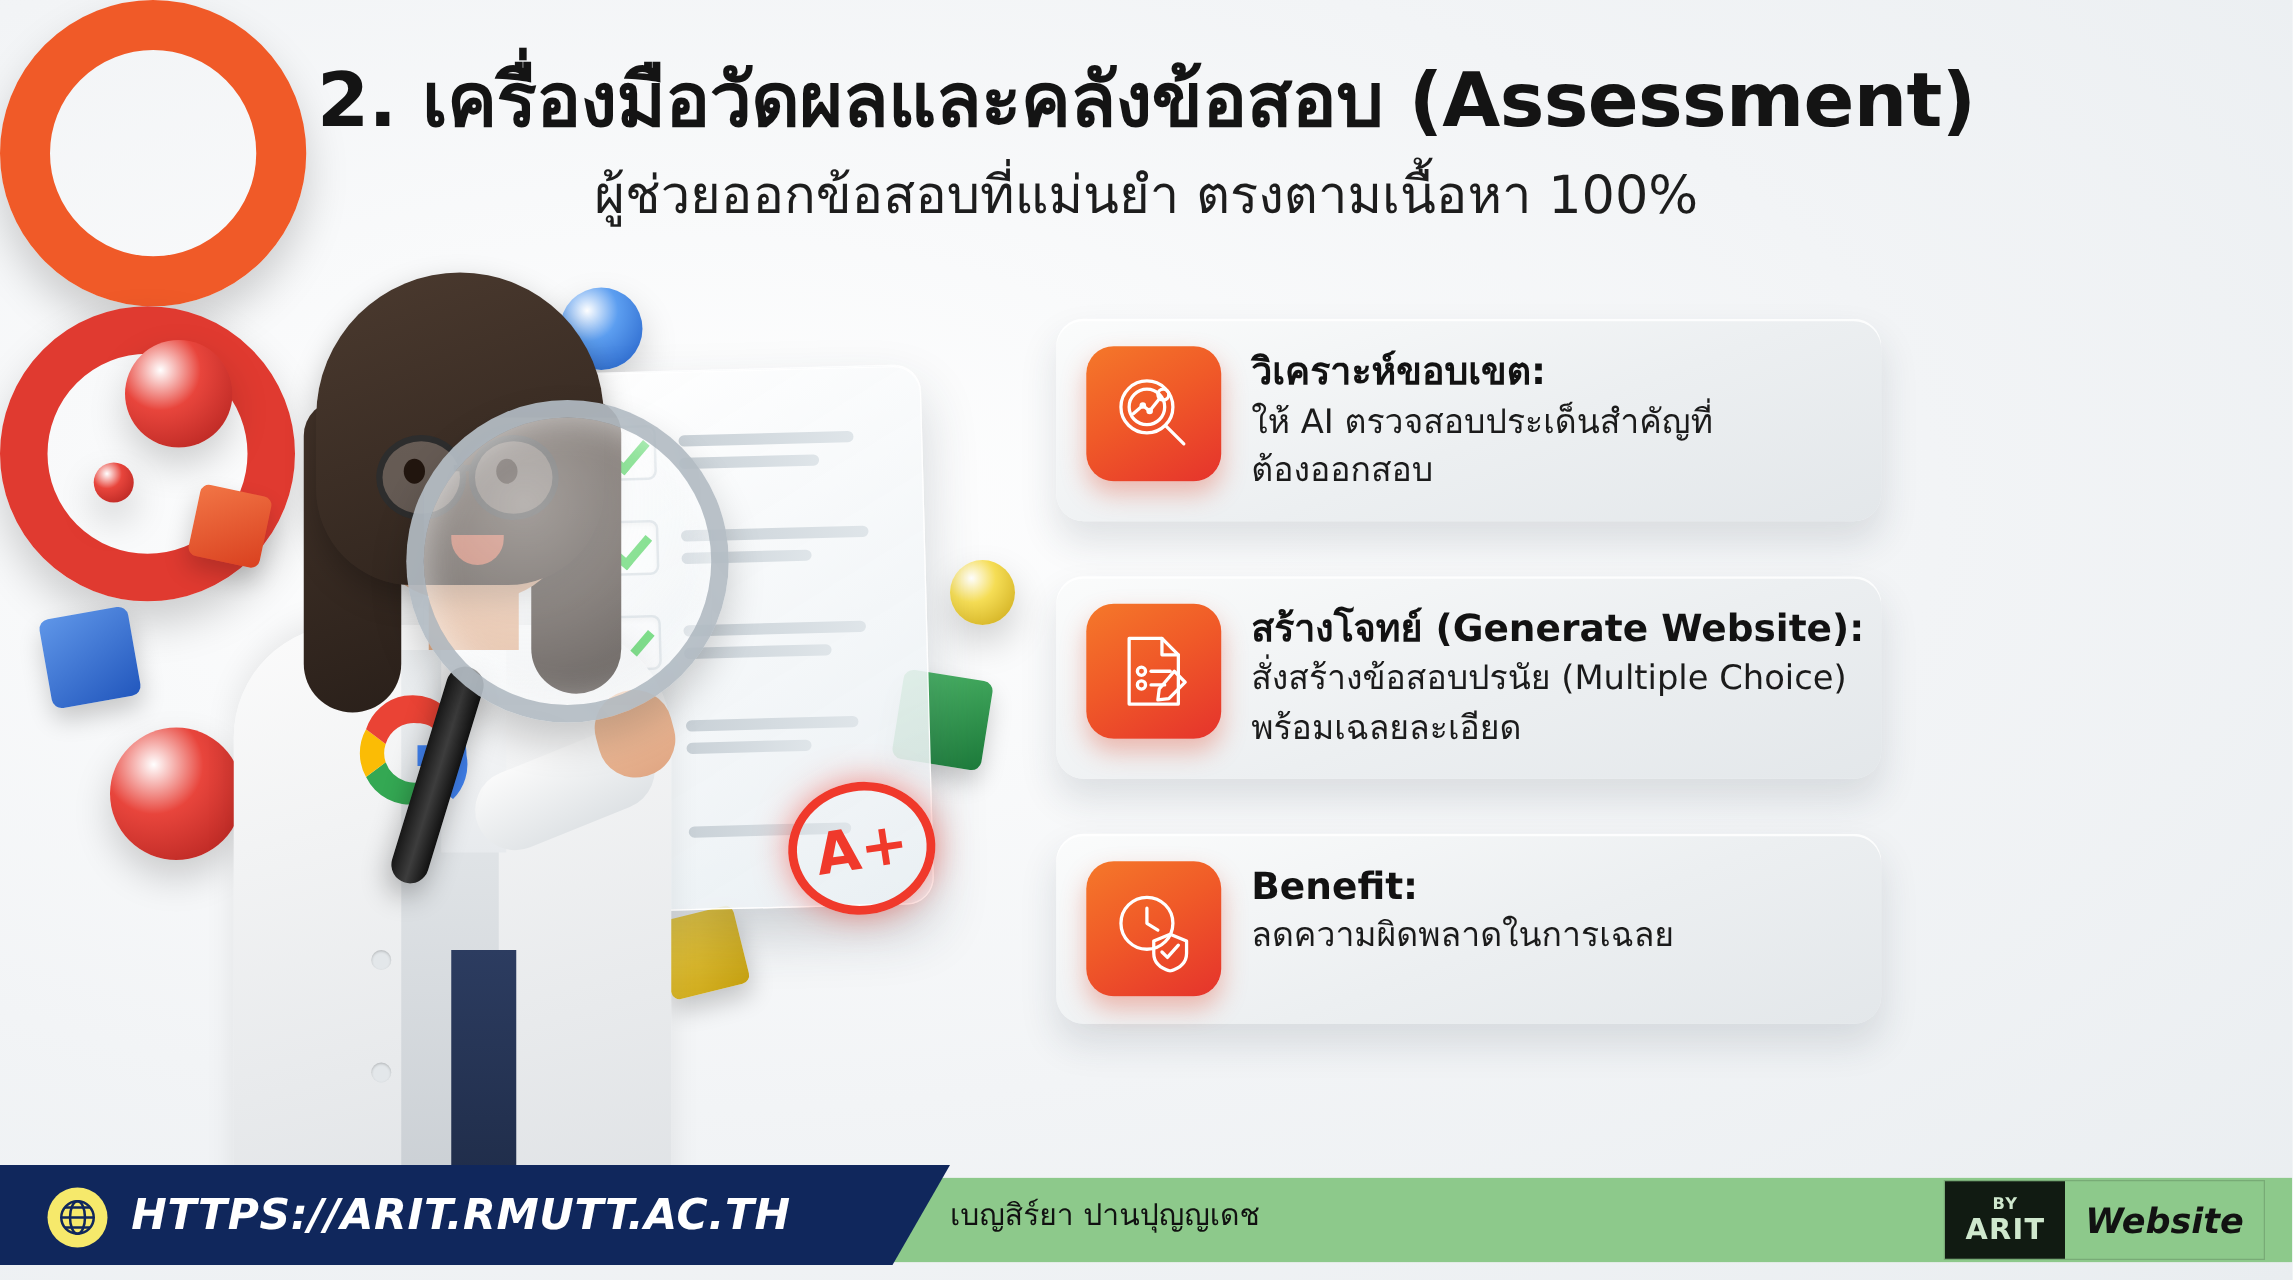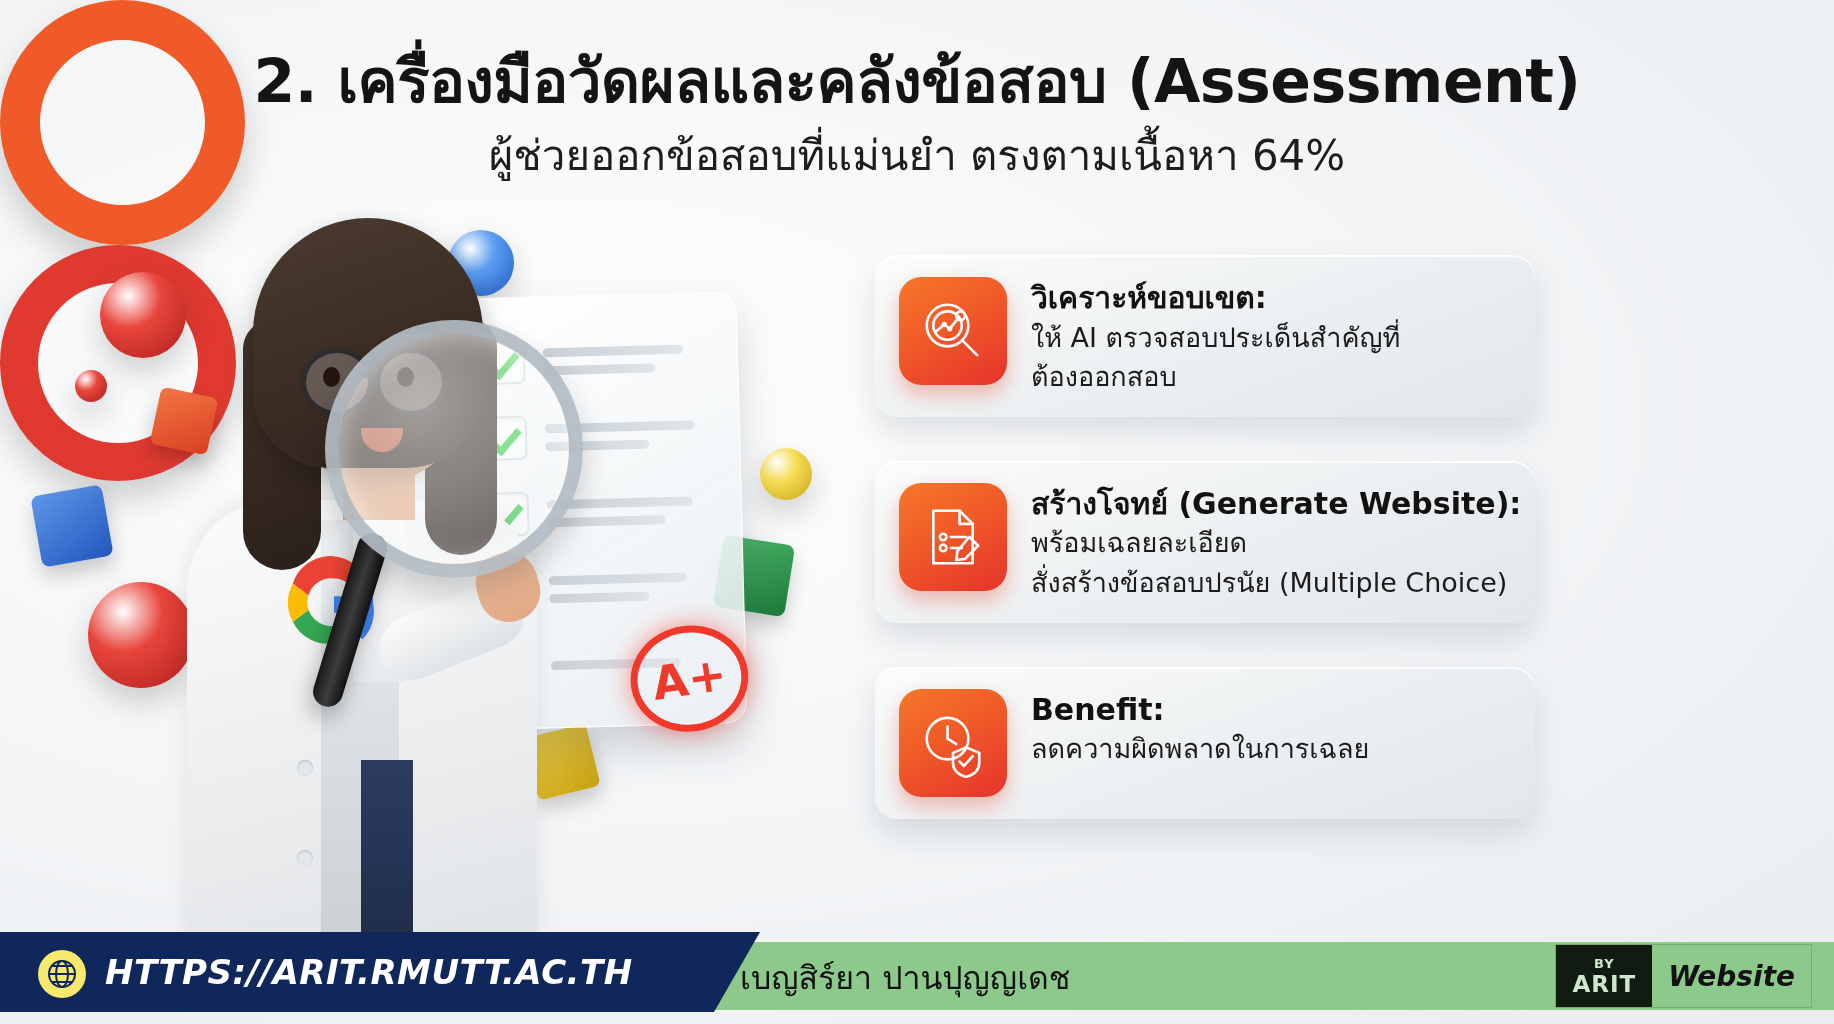--- a/index.html
+++ b/index.html
@@ -92,21 +92,21 @@
   .arm{position:absolute;left:252px;top:400px;width:150px;height:64px;
     background:linear-gradient(175deg,#fbfbfb,#dde1e4);border-radius:34px;transform:rotate(-22deg);}
   .hand{position:absolute;left:352px;top:352px;width:62px;height:70px;
     background:linear-gradient(165deg,#f3c5a3,#dfa582);border-radius:30px;transform:rotate(-15deg);}
   .btn-dot{position:absolute;left:172px;width:16px;height:16px;border-radius:50%;
     background:#e3e7ea;box-shadow:inset 0 1px 2px rgba(0,0,0,.2);}
 
   .glogo{position:absolute;left:255px;top:355px;width:98px;height:98px;}
 
   
-  .cards{position:absolute;left:875px;top:255px;width:670px;z-index:30;}
+  .cards{position:absolute;left:845px;top:255px;width:670px;z-index:30;}
   .card{
     position:relative;width:660px;
     background:linear-gradient(160deg,#fbfcfc 0%, #eceff1 55%, #e3e7ea 100%);
     border-radius:22px;
     box-shadow:0 16px 30px rgba(40,55,70,.13), 0 2px 0 rgba(255,255,255,.85) inset;
     display:flex;align-items:flex-start;gap:24px;
     padding:22px 26px 22px 24px;box-sizing:border-box;
     margin-bottom:44px;
   }
   .card.c1{min-height:150px;}
@@ -120,21 +120,21 @@
   }
   .ico svg{width:70px;height:70px;}
   .ctext{padding-top:4px;}
   .ch{font-size:30px;font-weight:bold;color:#121212;line-height:1.15;white-space:nowrap;}
   .cb{font-size:27px;color:#1b1b1b;line-height:1.32;margin-top:4px;white-space:nowrap;}
 
   
   .footer{position:absolute;left:0;bottom:0;width:1834px;height:96px;z-index:60;}
   .fgreen{position:absolute;left:600px;top:14px;width:1234px;height:68px;
     background:#8dc98b;clip-path:polygon(34px 0,100% 0,100% 100%,0 100%);}
-  .fname{position:absolute;left:740px;top:24px;font-size:32px;color:#111;white-space:nowrap;}
+  .fname{position:absolute;left:760px;top:24px;font-size:24px;color:#111;white-space:nowrap;}
   .fblue{position:absolute;left:0;top:4px;width:760px;height:80px;background:#10275c;
     clip-path:polygon(0 0, 100% 0, calc(100% - 46px) 100%, 0 100%);}
   .globe{position:absolute;left:38px;top:22px;width:48px;height:48px;border-radius:50%;
     background:#f6e96b;display:flex;align-items:center;justify-content:center;}
   .globe svg{width:32px;height:32px;}
   .furl{position:absolute;left:105px;top:24px;font-size:34px;font-weight:bold;color:#fff;
     font-style:italic;letter-spacing:.5px;white-space:nowrap;text-align:right;}
   .badge{position:absolute;right:22px;top:16px;height:62px;display:flex;align-items:stretch;
     border:1px solid rgba(0,0,0,.15);}
   .badge-l{background:#111b12;color:#cfe8cd;padding:4px 16px;display:flex;flex-direction:column;
@@ -144,21 +144,21 @@
   .badge-r{background:transparent;display:flex;align-items:center;padding:0 16px;
     font-size:28px;font-style:italic;font-weight:bold;color:#121212;}
 </style>
 </head>
 <body>
 
 <div class="stage">
 
   <div class="title-wrap">
     <div class="title">2. เครื่องมือวัดผลและคลังข้อสอบ (Assessment)</div>
-    <div class="subtitle">ผู้ช่วยออกข้อสอบที่แม่นยำ ตรงตามเนื้อหา 64%</div>
+    <div class="subtitle">ผู้ช่วยออกข้อสอบที่แม่นยำ ตรงตามเนื้อหา 100%</div>
   </div>
 
   <div class="shape sphere" style="--c1:#e8453c;--c2:#ad1f1c;left:100px;top:272px;width:86px;height:86px;"></div>
   <div class="shape sphere" style="--c1:#e8453c;--c2:#ad1f1c;left:75px;top:370px;width:32px;height:32px;"></div>
   <div class="shape sphere" style="--c1:#e8453c;--c2:#ad1f1c;left:88px;top:582px;width:106px;height:106px;"></div>
   <div class="shape sphere" style="--c1:#5c9ef0;--c2:#1f5bc4;left:448px;top:230px;width:66px;height:66px;"></div>
   <div class="shape sphere" style="--c1:#f5dd55;--c2:#c9a515;left:760px;top:448px;width:52px;height:52px;"></div>
 
   <div class="cube" style="left:155px;top:392px;width:58px;height:58px;
        background:linear-gradient(150deg,#f27646,#d9401f);border-radius:7px;transform:rotate(12deg);
@@ -277,22 +277,22 @@
           <path d="M38 8v12h12"></path>
           <circle cx="23" cy="32" r="3"></circle>
           <path d="M30 32h14"></path>
           <circle cx="23" cy="42" r="3"></circle>
           <path d="M30 42h10"></path>
           <path d="M47 32l8 8-12 12-8 1 1-8z"></path>
         </svg>
       </div>
       <div class="ctext">
         <div class="ch">สร้างโจทย์ (Generate Website):</div>
+        <div class="cb">สั่งสร้างข้อสอบปรนัย (Multiple Choice)</div>
         <div class="cb">พร้อมเฉลยละเอียด</div>
-        <div class="cb">สั่งสร้างข้อสอบปรนัย (Multiple Choice)</div>
       </div>
     </div>
 
     <div class="card c3">
       <div class="ico">
         <svg viewBox="0 0 64 64" fill="none" stroke="#fff" stroke-width="2.4" stroke-linecap="round" stroke-linejoin="round">
           <circle cx="27" cy="28" r="19"></circle>
           <path d="M27 17v11l8 5"></path>
           <path d="M44 36l12 5v9c0 7-5 11-12 13-7-2-12-6-12-13v-9z" fill="none"></path>
           <path d="M38 49l4 4 8-9"></path>

